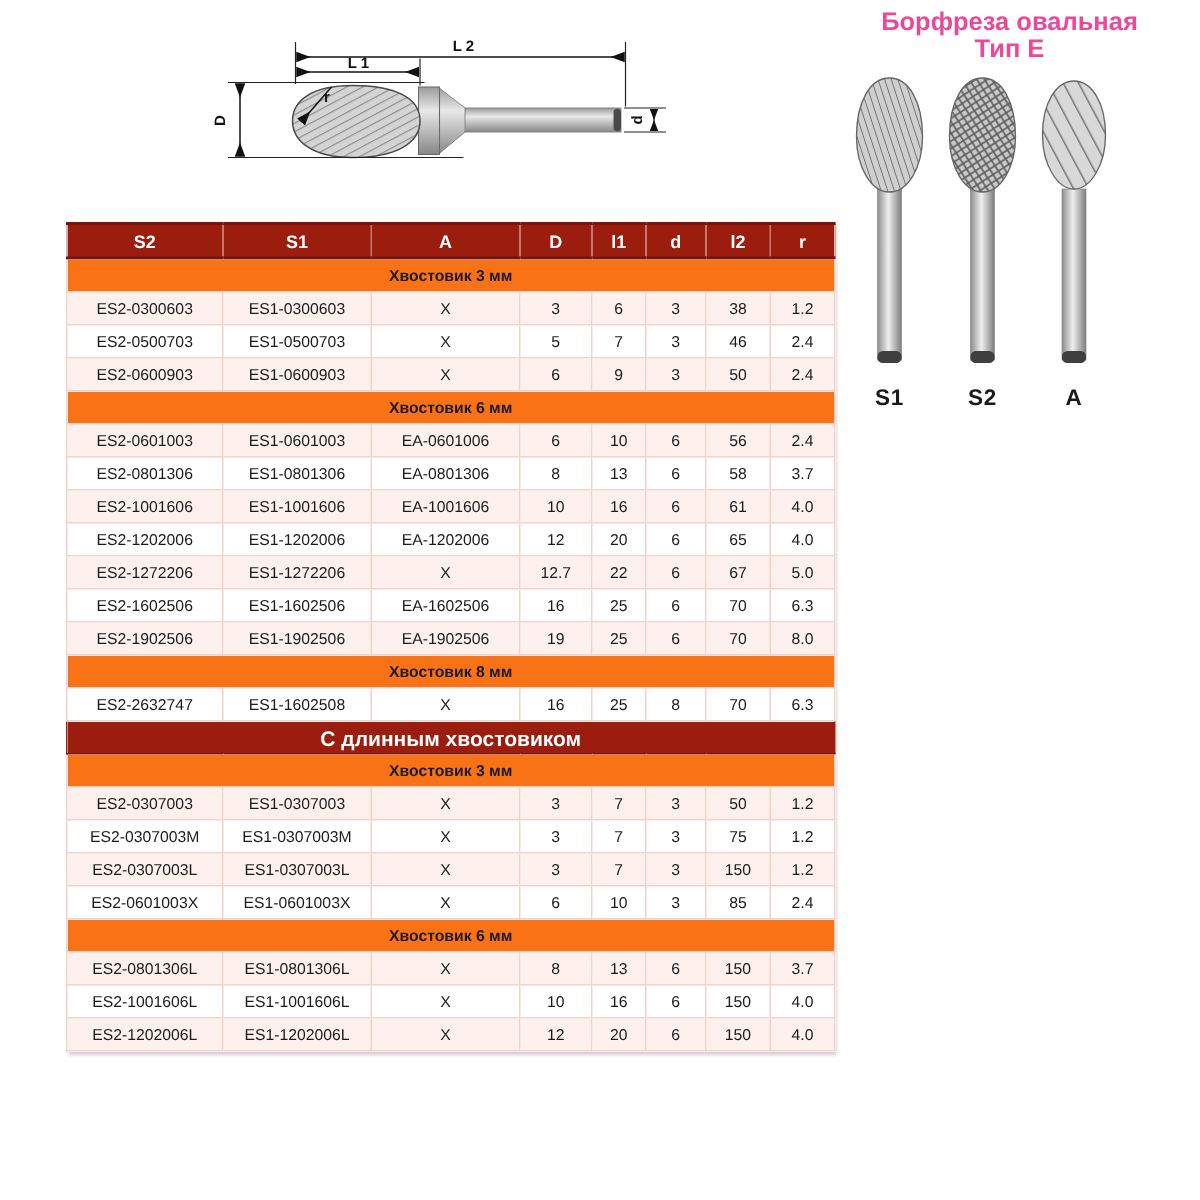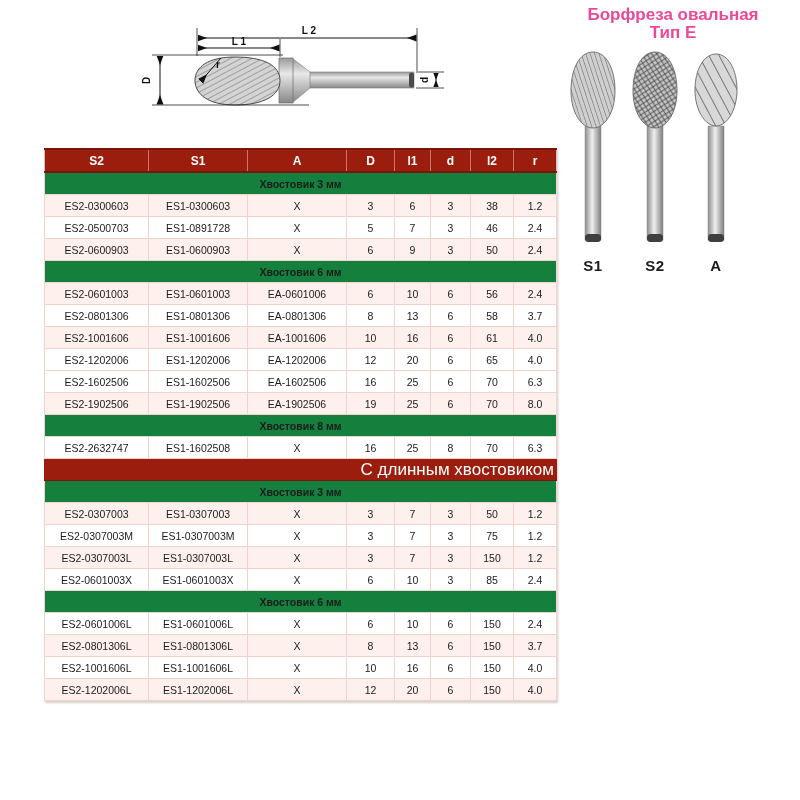--- a/index.html
+++ b/index.html
@@ -39,24 +39,24 @@
     height:21px;padding:0;border-left:1px solid rgba(255,235,230,0.45);
     border-top:2px solid #7A150A;border-bottom:2px solid #7A150A;
   }
   table.spec th:first-child{border-left:none;}
   table.spec td{
     font-size:10.5px;color:#1b1b1b;text-align:center;vertical-align:middle;
     height:21px;padding:0 2px;border:1px solid #F2D3CC;background:#ffffff;
     white-space:nowrap;overflow:hidden;
   }
   tr.data.pink td{background:#FDF0ED;}
-  tr.sub td{font-weight:bold;font-size:10.5px;background:#15803d;}
+  tr.sub td{font-weight:bold;font-size:10.5px;background:#f97316;}
   tr.main td{
-    background:#9B1D0E;color:#ffffff;font-weight:normal;font-size:17px;
-    border-color:#9B1D0E;border-top:1px solid #7A150A;border-bottom:1px solid #7A150A;text-align:right;
+    background:#9B1D0E;color:#ffffff;font-weight:bold;font-size:14px;
+    border-color:#9B1D0E;border-top:1px solid #7A150A;border-bottom:1px solid #7A150A;
   }
 </style>
 </head>
 <body>
 
 <div class="page">
 
   <div class="dia-wrap">
     <svg class="dia" viewBox="0 0 330 118" width="330" height="118">
       <defs>
@@ -207,21 +207,21 @@
           <td>ES1-0300603</td>
           <td>X</td>
           <td>3</td>
           <td>6</td>
           <td>3</td>
           <td>38</td>
           <td>1.2</td>
         </tr>
         <tr class="data">
           <td>ES2-0500703</td>
-          <td>ES1-0891728</td>
+          <td>ES1-0500703</td>
           <td>X</td>
           <td>5</td>
           <td>7</td>
           <td>3</td>
           <td>46</td>
           <td>2.4</td>
         </tr>
         <tr class="data pink">
           <td>ES2-0600903</td>
           <td>ES1-0600903</td>
@@ -268,20 +268,30 @@
         <tr class="data">
           <td>ES2-1202006</td>
           <td>ES1-1202006</td>
           <td>EA-1202006</td>
           <td>12</td>
           <td>20</td>
           <td>6</td>
           <td>65</td>
           <td>4.0</td>
         </tr>
+        <tr class="data pink">
+          <td>ES2-1272206</td>
+          <td>ES1-1272206</td>
+          <td>X</td>
+          <td>12.7</td>
+          <td>22</td>
+          <td>6</td>
+          <td>67</td>
+          <td>5.0</td>
+        </tr>
         <tr class="data">
           <td>ES2-1602506</td>
           <td>ES1-1602506</td>
           <td>EA-1602506</td>
           <td>16</td>
           <td>25</td>
           <td>6</td>
           <td>70</td>
           <td>6.3</td>
         </tr>
@@ -350,30 +360,20 @@
           <td>X</td>
           <td>6</td>
           <td>10</td>
           <td>3</td>
           <td>85</td>
           <td>2.4</td>
         </tr>
         <tr class="sub">
           <td colspan="8">Хвостовик 6 мм</td>
         </tr>
-        <tr class="data">
-          <td>ES2-0601006L</td>
-          <td>ES1-0601006L</td>
-          <td>X</td>
-          <td>6</td>
-          <td>10</td>
-          <td>6</td>
-          <td>150</td>
-          <td>2.4</td>
-        </tr>
         <tr class="data pink">
           <td>ES2-0801306L</td>
           <td>ES1-0801306L</td>
           <td>X</td>
           <td>8</td>
           <td>13</td>
           <td>6</td>
           <td>150</td>
           <td>3.7</td>
         </tr>

